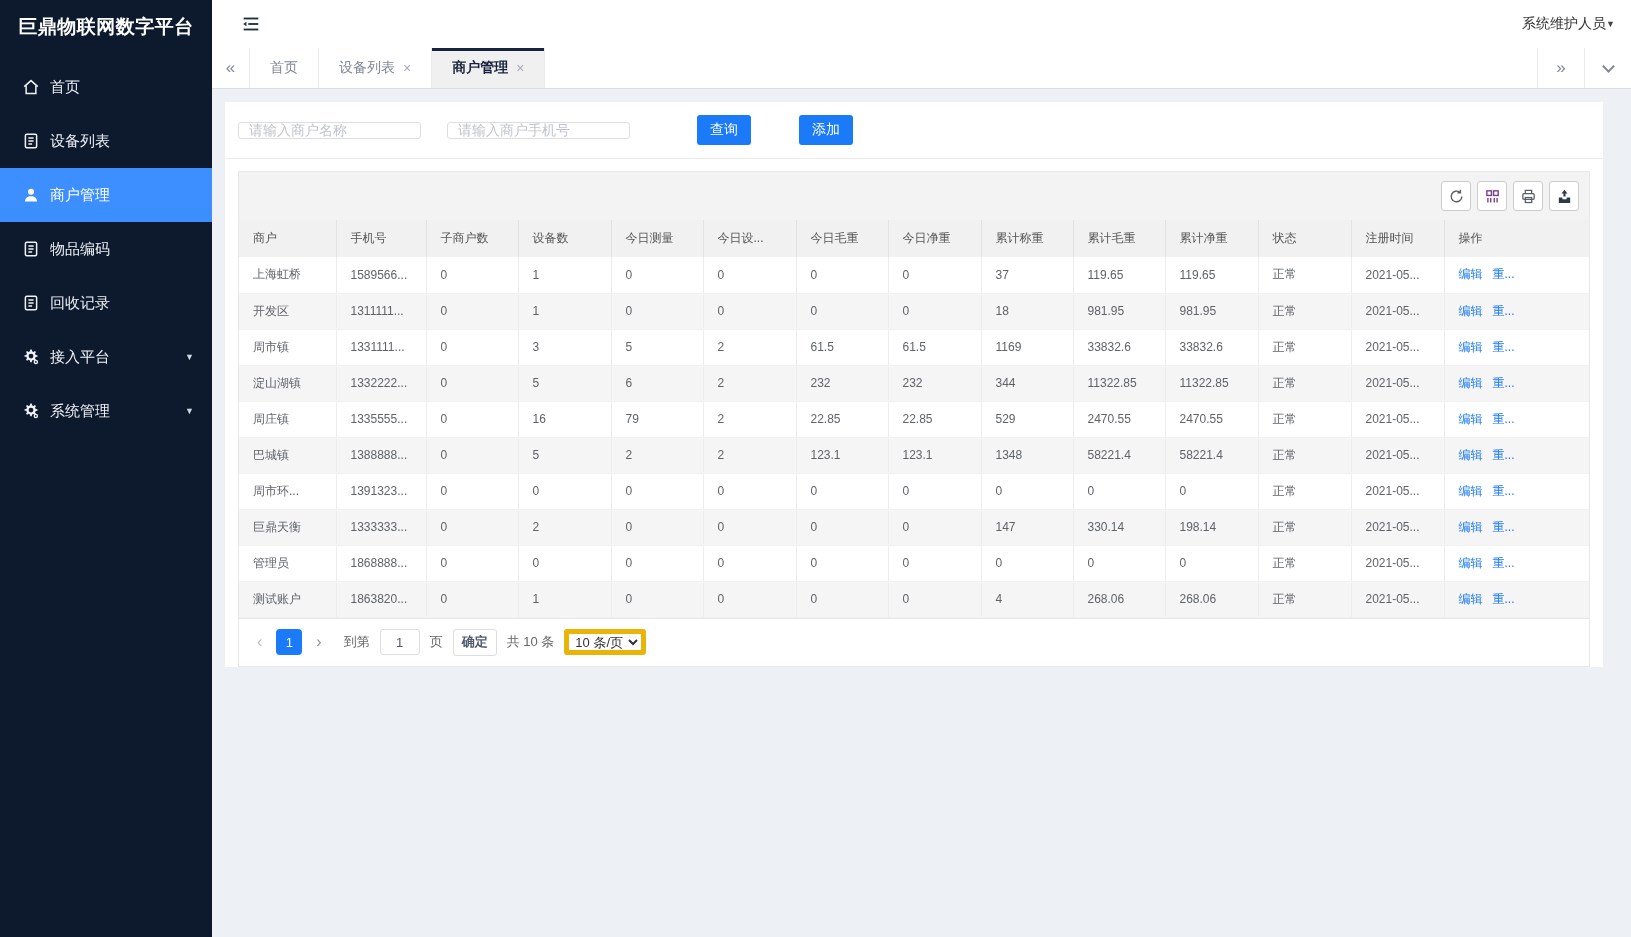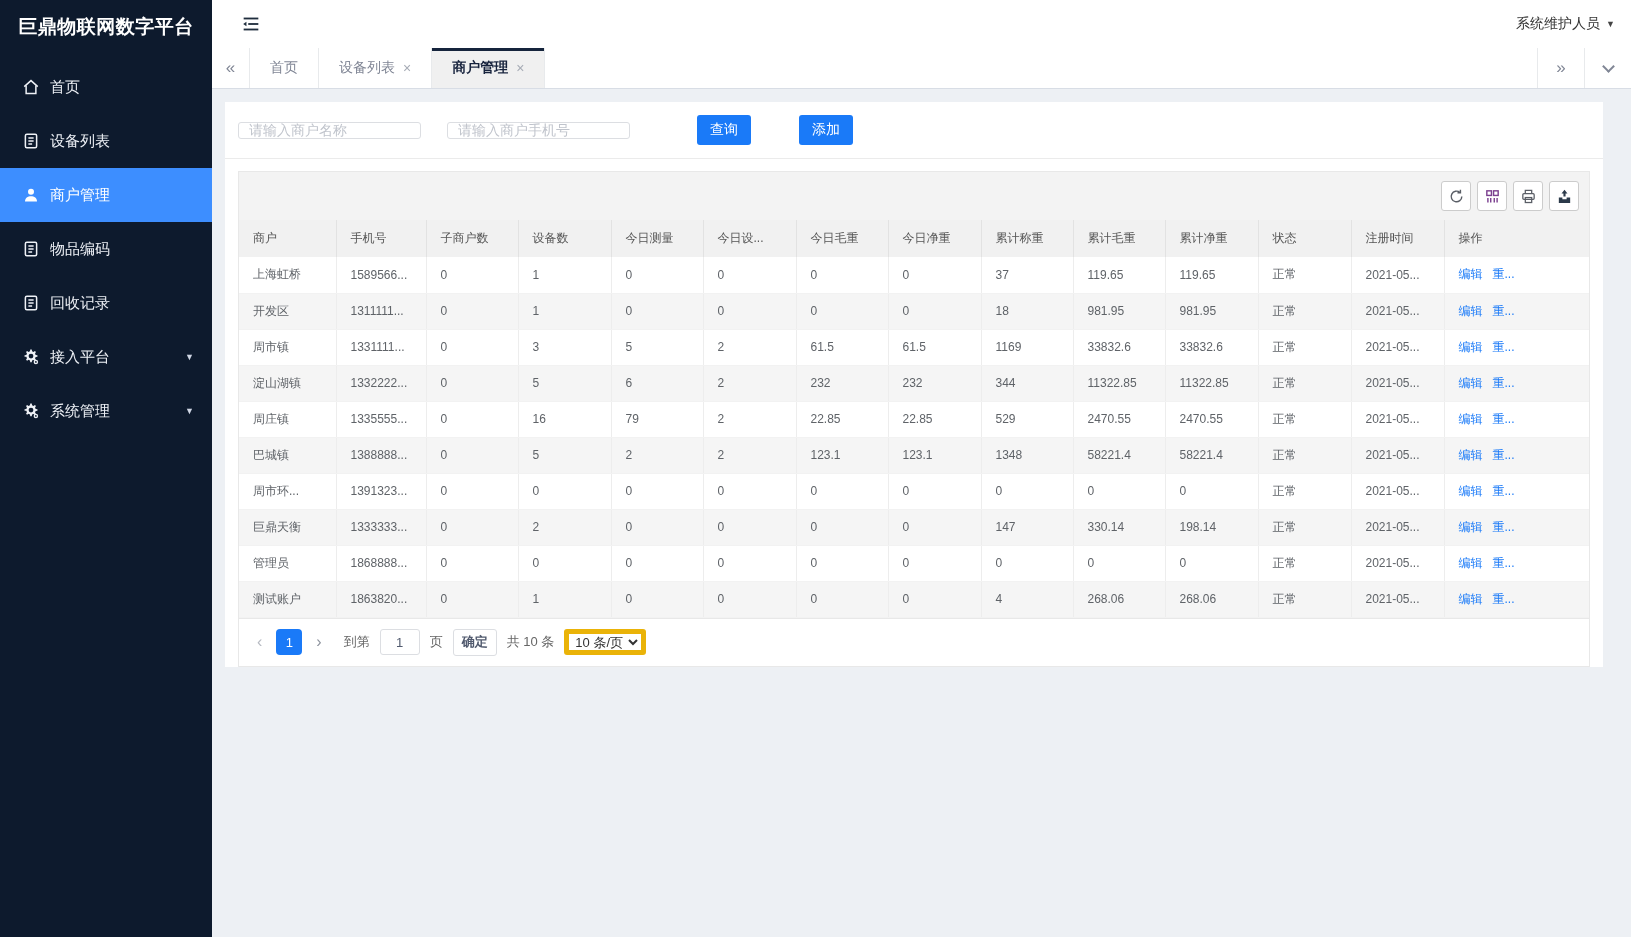--- a/index.html
+++ b/index.html
@@ -25,21 +25,21 @@
   .nav-item .nicon svg { width:18px; height:18px; }
   .nav-item .caret { margin-left:auto; font-size:9px; color:#cfd6e4; }
   
   .main { flex:1; display:flex; flex-direction:column; height:937px; min-width:0; }
   .topbar {
     height:48px; background:#fff; display:flex; align-items:center;
     padding:0 16px 0 28px; flex:0 0 48px;
   }
   .collapse-btn { width:22px; height:22px; cursor:pointer; display:inline-flex; color:#1f2d3d; }
   .collapse-btn svg { width:22px; height:22px; }
-  .user-menu { margin-left:auto; display:flex; align-items:center; gap:6px; color:#333; cursor:pointer; }
+  .user-menu { margin-left:auto; display:flex; align-items:center; gap:0; color:#333; cursor:pointer; }
   .user-caret { font-size:9px; color:#444; }
   
   .tabbar {
     height:41px; background:#fff; border-bottom:1px solid #d8dde5;
     display:flex; align-items:stretch; flex:0 0 41px;
   }
   .tab-nav-btn {
     width:38px; display:flex; align-items:center; justify-content:center;
     color:#808695; font-size:17px; cursor:pointer;
   }

